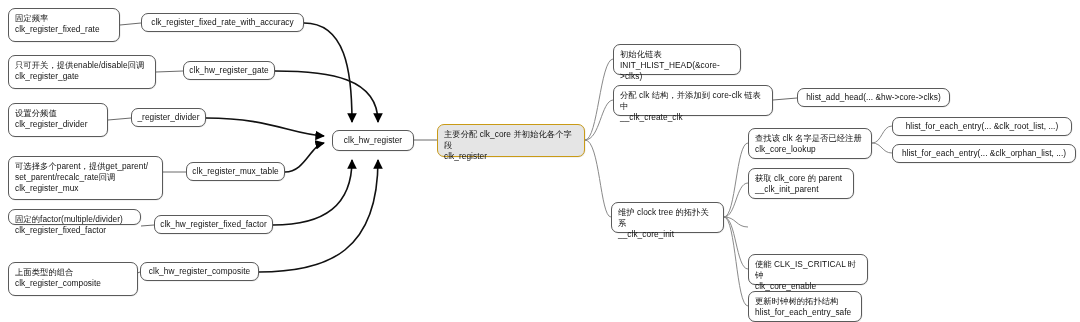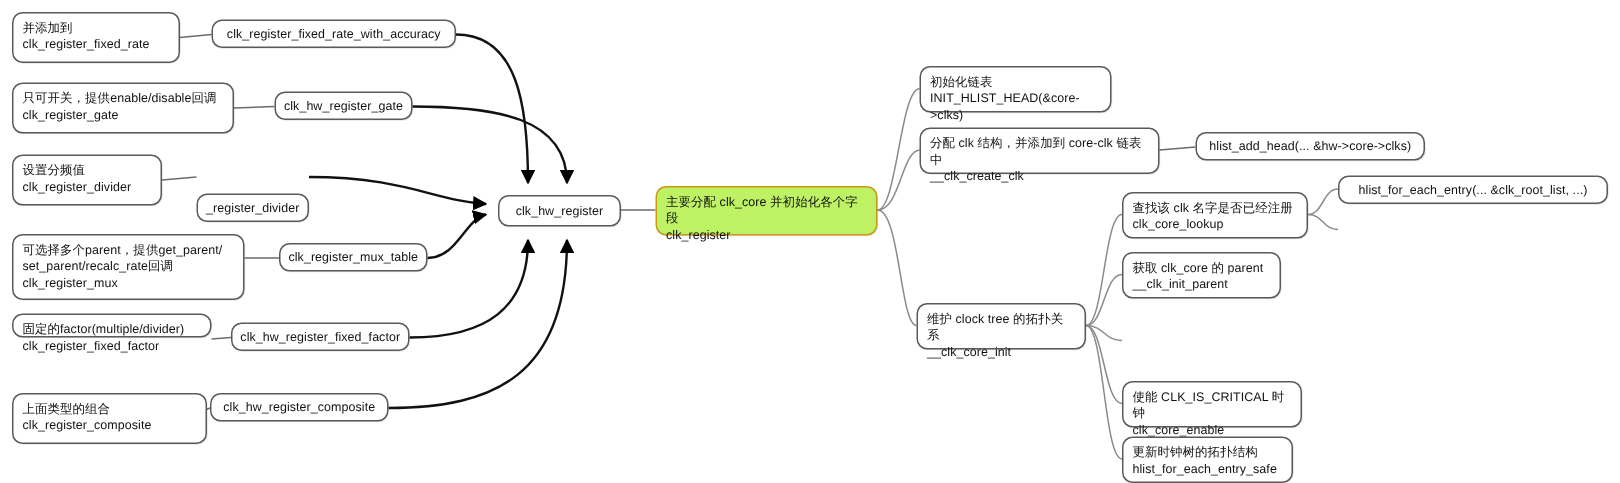--- a/index.html
+++ b/index.html
@@ -33,21 +33,21 @@
     background: #ffffff;
     color: #111111;
     font-size: 8.3px;
     line-height: 11.2px;
     padding: 4px 6px;
     white-space: pre-line;
     letter-spacing: 0.05px;
     box-shadow: 0.5px 0.5px 0 rgba(0,0,0,0.10);
   }
   .node.accent {
-    background: #bef264;
+    background: #e5e5e5;
     border-color: #c99a16;
   }
   .node.center {
     display: flex;
     align-items: center;
     justify-content: center;
     text-align: center;
   }
   .watermark {
     position: absolute;
@@ -98,37 +98,37 @@
       <path d="M724,217 C736,217 736,183 748,183"></path>
       <path d="M724,217 C736,217 736,227 748,227"></path>
       <path d="M724,217 C736,217 736,269 748,269"></path>
       <path d="M724,217 C736,217 736,306 748,306"></path>
 
       <path d="M872,143 C882,143 882,126 892,126"></path>
       <path d="M872,143 C882,143 882,153 892,153"></path>
     </g>
   </svg>
 
-  <div class="node" style="left:8px;top:8px;width:112px;height:34px;">并添加到
+  <div class="node" style="left:8px;top:8px;width:112px;height:34px;">固定频率
 clk_register_fixed_rate</div>
   <div class="node" style="left:8px;top:55px;width:148px;height:34px;">只可开关，提供enable/disable回调
 clk_register_gate</div>
   <div class="node" style="left:8px;top:103px;width:100px;height:34px;">设置分频值
 clk_register_divider</div>
   <div class="node" style="left:8px;top:156px;width:155px;height:44px;">可选择多个parent，提供get_parent/
 set_parent/recalc_rate回调
 clk_register_mux</div>
   <div class="node" style="left:8px;top:209px;width:133px;height:16px;">固定的factor(multiple/divider)
 clk_register_fixed_factor</div>
   <div class="node" style="left:8px;top:262px;width:130px;height:34px;">上面类型的组合
 clk_register_composite</div>
 
   <div class="node center" style="left:141px;top:13px;width:163px;height:19px;">clk_register_fixed_rate_with_accuracy</div>
   <div class="node center" style="left:183px;top:61px;width:92px;height:19px;">clk_hw_register_gate</div>
-  <div class="node center" style="left:131px;top:108px;width:75px;height:19px;margin-top:21px;">_register_divider</div>
+  <div class="node center" style="left:131px;top:108px;width:75px;height:19px;">_register_divider</div>
   <div class="node center" style="left:186px;top:162px;width:99px;height:19px;">clk_register_mux_table</div>
   <div class="node center" style="left:154px;top:215px;width:119px;height:19px;">clk_hw_register_fixed_factor</div>
   <div class="node center" style="left:140px;top:262px;width:119px;height:19px;">clk_hw_register_composite</div>
 
   <div class="node center" style="left:332px;top:130px;width:82px;height:21px;">clk_hw_register</div>
 
   <div class="node accent" style="left:437px;top:124px;width:148px;height:33px;">主要分配 clk_core 并初始化各个字段
 clk_register</div>
 
   <div class="node" style="left:613px;top:44px;width:128px;height:31px;">初始化链表
@@ -136,20 +136,21 @@
   <div class="node" style="left:613px;top:85px;width:160px;height:31px;">分配 clk 结构，并添加到 core-clk 链表中
 __clk_create_clk</div>
   <div class="node center" style="left:797px;top:88px;width:153px;height:19px;">hlist_add_head(... &amp;hw-&gt;core-&gt;clks)</div>
 
   <div class="node" style="left:611px;top:202px;width:113px;height:31px;">维护 clock tree 的拓扑关系
 __clk_core_init</div>
 
   <div class="node" style="left:748px;top:128px;width:124px;height:31px;">查找该 clk 名字是否已经注册
 clk_core_lookup</div>
   <div class="node center" style="left:892px;top:117px;width:180px;height:19px;">hlist_for_each_entry(... &amp;clk_root_list, ...)</div>
+  <div class="node center" style="left:892px;top:144px;width:184px;height:19px;">hlist_for_each_entry(... &amp;clk_orphan_list, ...)</div>
 
   <div class="node" style="left:748px;top:168px;width:106px;height:31px;">获取 clk_core 的 parent
 __clk_init_parent</div>
   <div class="node" style="left:748px;top:254px;width:120px;height:31px;">使能 CLK_IS_CRITICAL 时钟
 clk_core_enable</div>
   <div class="node" style="left:748px;top:291px;width:114px;height:31px;">更新时钟树的拓扑结构
 hlist_for_each_entry_safe</div>
 
 
 </div>

